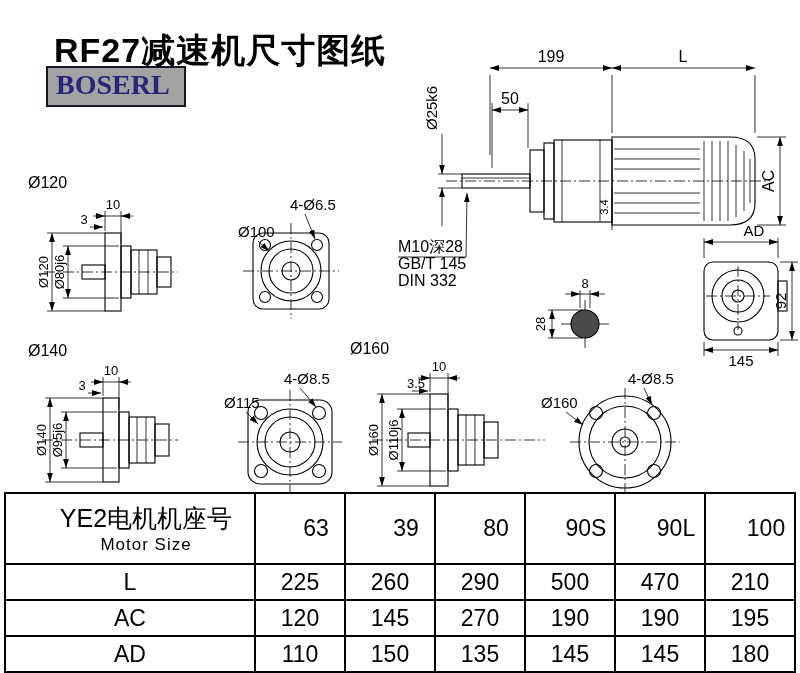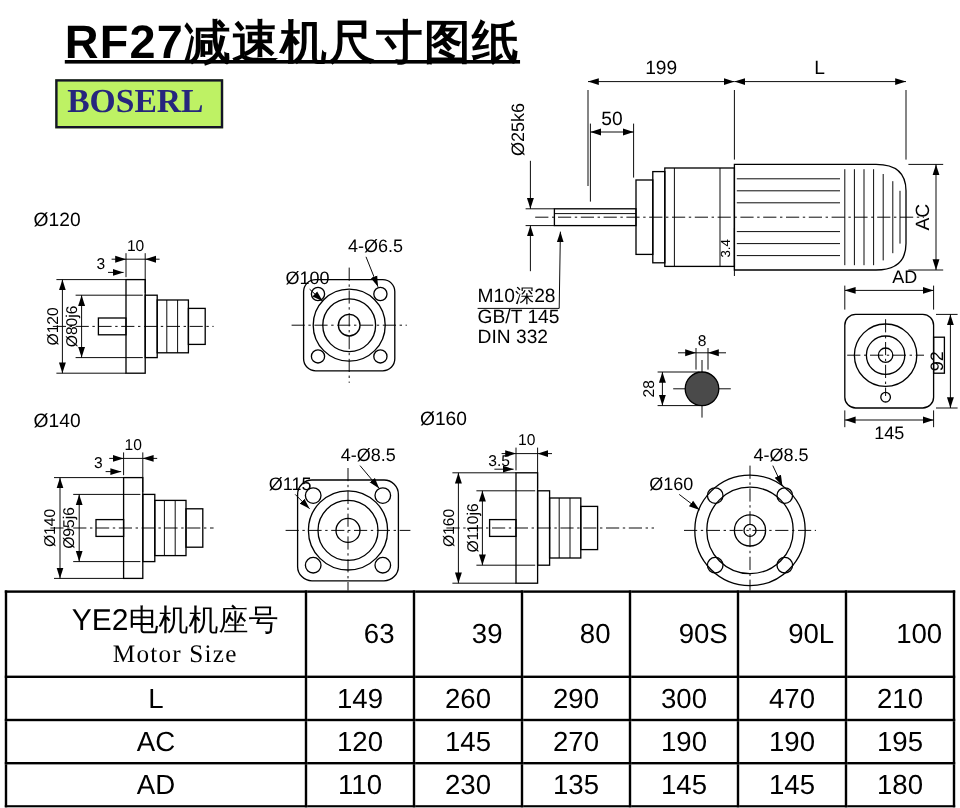--- a/index.html
+++ b/index.html
@@ -1,27 +1,26 @@
 <!DOCTYPE html>
 <html><head>
 <meta charset="utf-8">
 <style>
   * { margin:0; padding:0; box-sizing:border-box; }
   html,body { width:800px; height:673px; background:#ffffff; overflow:hidden; }
   body { position:relative; font-family:"Liberation Sans", sans-serif; color:#000; }
 
   #page-title {
-    position:absolute; left:54px; top:8px;
-    font-size:39px; font-weight:bold; letter-spacing:1px;
+    position:absolute; left:54px; top:28px;
+    font-size:34px; font-weight:bold; letter-spacing:1px;
     font-family:"Liberation Sans", sans-serif;
-    text-decoration:underline;
   }
   #brand-box {
     position:absolute; left:46px; top:66px;
-    border:2px solid #141428; background:#bef264;
+    border:2px solid #141428; background:#a3a3a3;
     padding:1px 14px 4px 8px;
     font-family:"Liberation Serif", serif;
     font-weight:bold; font-size:28px; color:#26267d;
   }
 
   #drawing { position:absolute; left:0; top:0; }
   .ln  { stroke:#000; stroke-width:1.1; fill:none; }
   .lt  { stroke:#000; stroke-width:0.8; fill:none; }
   .cl  { stroke:#000; stroke-width:0.8; fill:none; stroke-dasharray:11 3 2 3; }
   .dim { font-family:"Liberation Sans", sans-serif; fill:#000; stroke:none; }
@@ -31,21 +30,21 @@
   #spec-table {
     position:absolute; left:4px; top:492px; width:792px;
     border-collapse:collapse; table-layout:fixed;
   }
   #spec-table td {
     border:2px solid #000; text-align:center; vertical-align:middle;
     font-size:23px; height:36px; padding:0;
   }
   #spec-table tr.hdr td { height:71px;padding-left:32px; }
   .hdr-cn { font-size:25px; }
-  .hdr-en { font-family:Liberation Serif, serif; font-size:21px; letter-spacing:1px; }
+  .hdr-en { font-family:Liberation Sans, sans-serif; font-size:17px; letter-spacing:1px; }
 </style>
 </head>
 <body>
 
 <div id="page-title">RF27减速机尺寸图纸</div>
 <div id="brand-box">BOSERL</div>
 
 <svg id="drawing" width="800" height="492" viewBox="0 0 800 492">
   <defs>
     <marker id="arr" viewBox="0 0 10 10" refX="10" refY="5" markerWidth="9" markerHeight="9" markerUnits="userSpaceOnUse" orient="auto-start-reverse">
@@ -325,39 +324,39 @@
     </td>
     <td>63</td>
     <td>39</td>
     <td>80</td>
     <td>90S</td>
     <td>90L</td>
     <td>100</td>
   </tr>
   <tr>
     <td>L</td>
-    <td>149</td>
+    <td>225</td>
     <td>260</td>
     <td>290</td>
-    <td>300</td>
+    <td>500</td>
     <td>470</td>
     <td>210</td>
   </tr>
   <tr>
     <td>AC</td>
     <td>120</td>
     <td>145</td>
     <td>270</td>
     <td>190</td>
     <td>190</td>
     <td>195</td>
   </tr>
   <tr>
     <td>AD</td>
     <td>110</td>
-    <td>230</td>
+    <td>150</td>
     <td>135</td>
     <td>145</td>
     <td>145</td>
     <td>180</td>
   </tr>
 </tbody>
   </table>
 
 </body></html>

